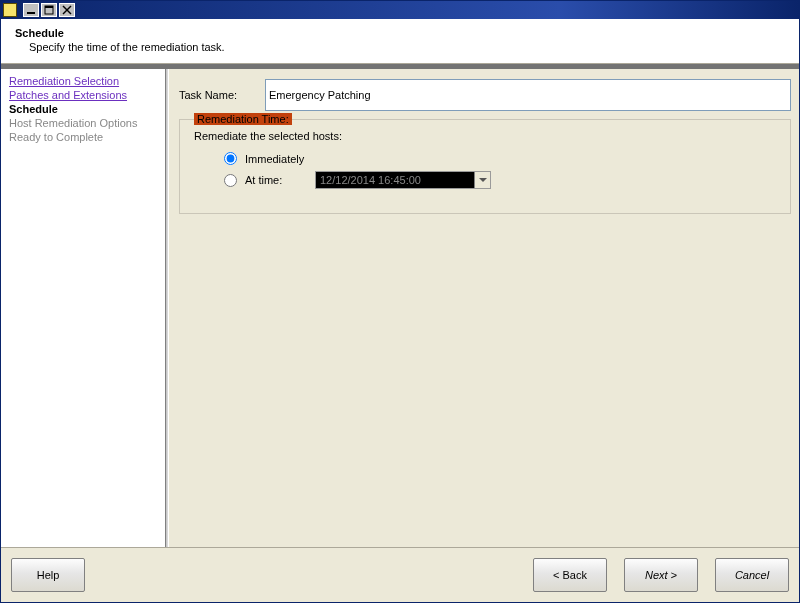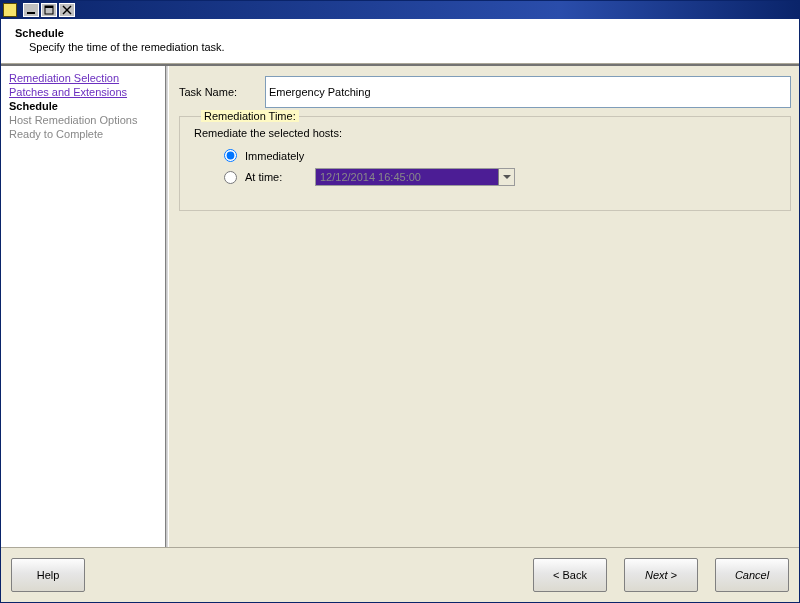--- a/index.html
+++ b/index.html
@@ -63,21 +63,21 @@
     font-weight: bold;
   }
   .header-area .desc {
     margin-left: 14px;
     margin-top: 2px;
   }
   
   .body {
     flex: 1;
     display: flex;
-    border-top: 2px solid #737373;
+    border-top: 5px solid #737373;
     min-height: 0;
   }
   .sidebar {
     width: 164px;
     background: #fff;
     padding: 6px 8px;
     border-right: none;
   }
   .step { margin-bottom: 2px; white-space: nowrap; overflow: hidden;}
   .step.linked { color: #6b2fbf; text-decoration: underline; cursor: pointer; }
@@ -108,37 +108,37 @@
   }
   .fieldset {
     border: 1px solid #cac6b8;
     margin-top: 6px;
     padding: 10px 14px 18px 14px;
     position: relative;
   }
   .fieldset .legend {
     position: absolute;
     top: -7px;
-    left: 21px;
-    background: #fef9c3;
+    left: 14px;
+    background: #c2410c;
     padding: 0 3px;
   }
   .fieldset .instr { margin-bottom: 10px; }
   .radio-row {
     display: flex; align-items: center;
     margin-left: 30px;
     margin-bottom: 6px;
   }
   .radio-row input[type=radio] { margin: 0 8px 0 0; }
   .radio-row .rlabel { width: 70px; }
   .combo {
-    width: 200px;
+    width: 176px;
     height: 18px;
     border: 1px solid #9a9a9a;
-    background: #4c1d95;
+    background: #000000;
     display: flex;
     align-items:center;
   }
   .combo.disabled { color: #888; }
   .combo .combo-text { flex:1; padding: 0 4px; font-size:11px;}
   .combo .combo-btn {
     width: 16px; height: 16px;
     background: #ece9d8;
     border-left: 1px solid #808080;
     display:flex;align-items:center;justify-content:center;

